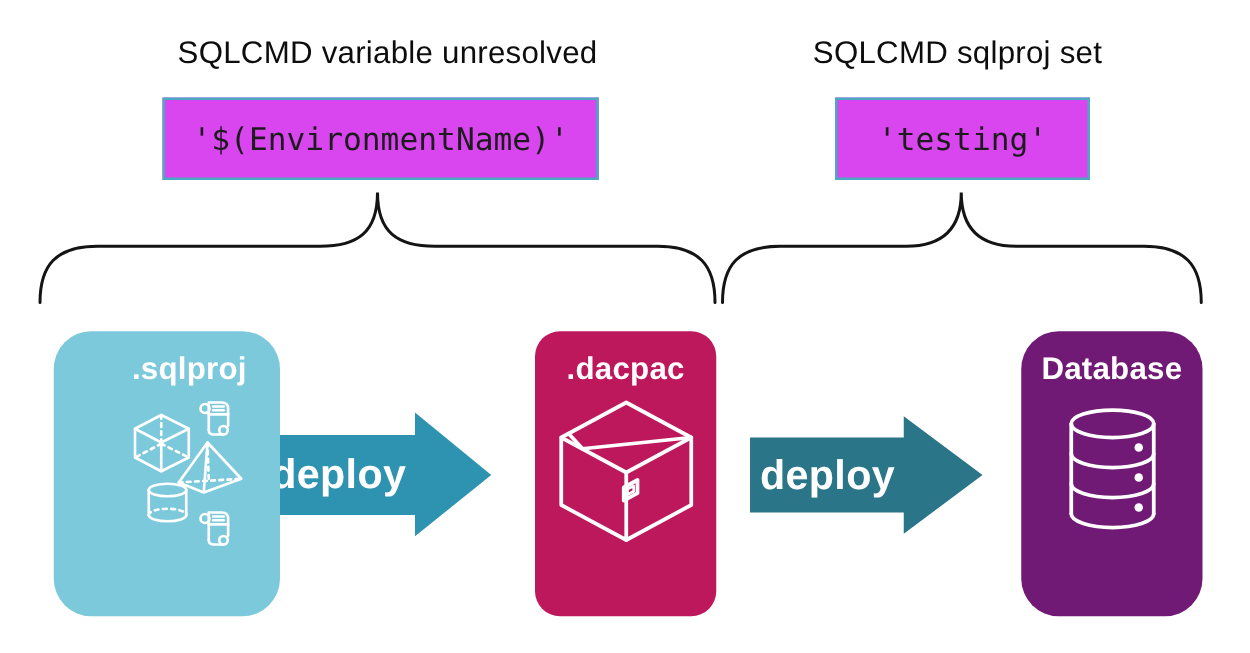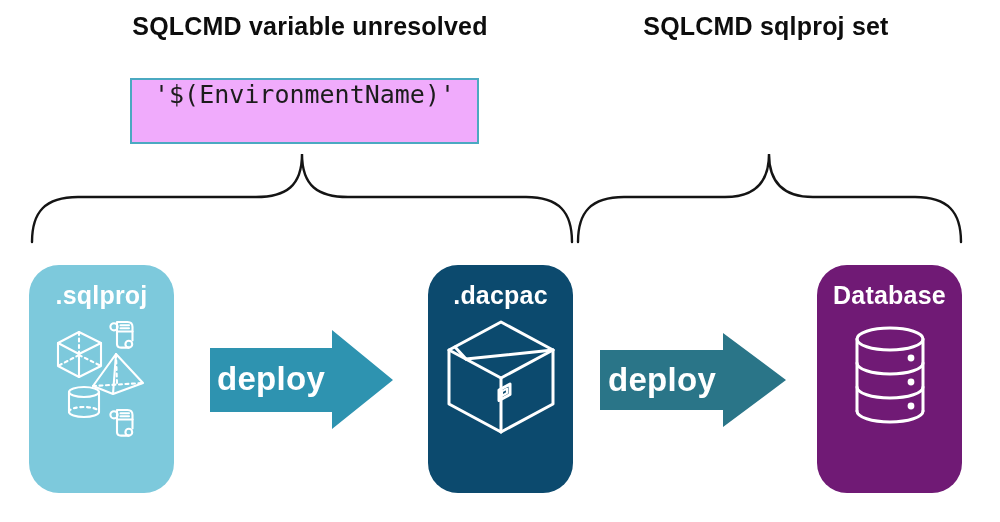--- a/index.html
+++ b/index.html
@@ -1,40 +1,40 @@
 <!DOCTYPE html>
 <html><head>
 <meta charset="utf-8">
 <style>
   html,body{margin:0;padding:0;background:#ffffff;}
   .canvas{
     position:relative;width:1000px;height:522px;background:#ffffff;overflow:hidden;
     font-family:"Liberation Sans", sans-serif;color:#111;
   }
   .heading{
-    position:absolute;top:12px;width:420px;text-align:center;
-    font-size:25px;font-weight:bold;color:#0d0d0d;letter-spacing:.2px;
+    position:absolute;top:28px;width:420px;text-align:center;
+    font-size:25px;font-weight:normal;color:#0d0d0d;letter-spacing:.2px;
   }
   .heading.left{left:100px;}
   .heading.right{left:556px;}
   .value-box{
     position:absolute;top:78px;height:62px;border:2.5px solid #4BA9C1;
-    background:#f0abfc;display:flex;align-items:flex-start;justify-content:center;
+    background:#d946ef;display:flex;align-items:center;justify-content:center;
     font-family:"DejaVu Sans Mono", monospace;font-size:25px;color:#1c1c1c;
   }
   .value-box.left{left:130px;width:345px;}
   .value-box.right{left:668px;width:200px;}
   .braces{position:absolute;left:0;top:0;width:1000px;height:522px;pointer-events:none;}
   .brace{fill:none;stroke:#141414;stroke-width:2.4;stroke-linecap:round;}
   .card{
     position:absolute;top:265px;width:145px;height:228px;border-radius:30px;
     display:flex;flex-direction:column;align-items:center;
   }
-  .card.sqlproj{left:29px;background:#7DC9DC;}
-  .card.dacpac{left:428px;background:#0c4a6e;}
+  .card.sqlproj{left:43px;background:#7DC9DC;padding-left:36px;}
+  .card.dacpac{left:428px;background:#be185d;border-radius:20px;}
   .card.database{left:817px;background:#701a75;}
   .card-label{
     margin-top:16px;font-size:25px;font-weight:bold;color:#ffffff;letter-spacing:.2px;
   }
   .card-icons{margin-top:2px;}
   .s{fill:none;stroke:#ffffff;stroke-width:2.1;stroke-linecap:round;stroke-linejoin:round;}
   .s3{fill:none;stroke:#ffffff;stroke-width:3;stroke-linecap:round;stroke-linejoin:round;}
   .dash{stroke-dasharray:3 3.5;}
   .dot{fill:#ffffff;stroke:none;}
   .arrow-svg{position:absolute;left:0;top:0;width:1000px;height:522px;pointer-events:none;}
@@ -48,20 +48,23 @@
 </head>
 <body>
 
 <div class="canvas">
 
   <div class="heading left">SQLCMD variable unresolved</div>
   <div class="heading right">SQLCMD sqlproj set</div>
 
   <div class="value-box left">
     <span>'$(EnvironmentName)'</span>
+  </div>
+  <div class="value-box right">
+    <span>'testing'</span>
   </div>
 
   <svg class="braces" viewBox="0 0 1000 522">
     <path class="brace" d="M32,242 C32,212 45,197 78,197 L256,197 C286,197 302,186 302,154
          C302,186 318,197 348,197 L526,197 C559,197 572,212 572,242"></path>
     <path class="brace" d="M578,242 C578,212 591,197 624,197 L725,197 C751,197 769,186 769,154
          C769,186 787,197 813,197 L915,197 C948,197 961,212 961,242"></path>
   </svg>
 
   <svg class="arrow-svg" viewBox="0 0 1000 522">

